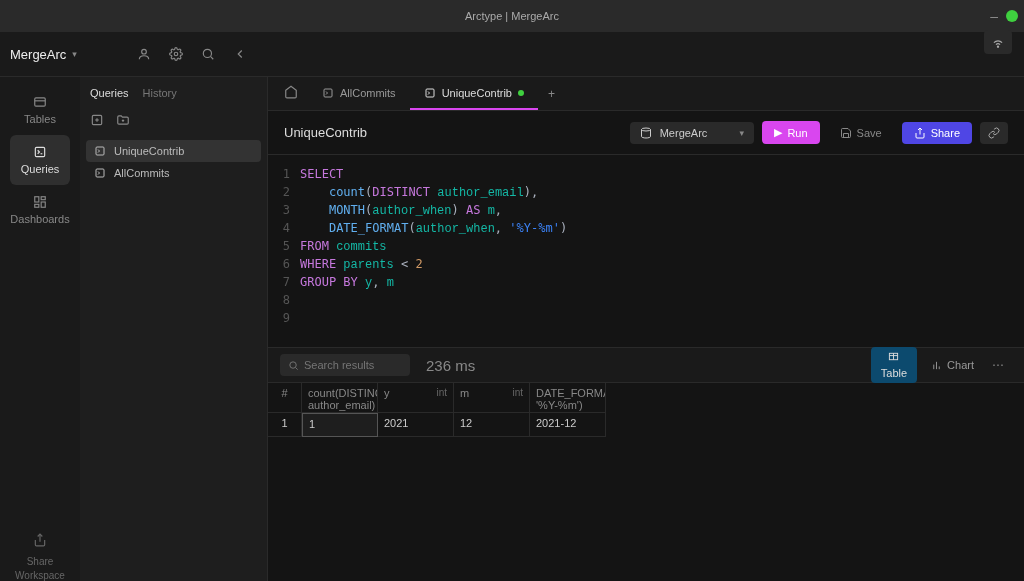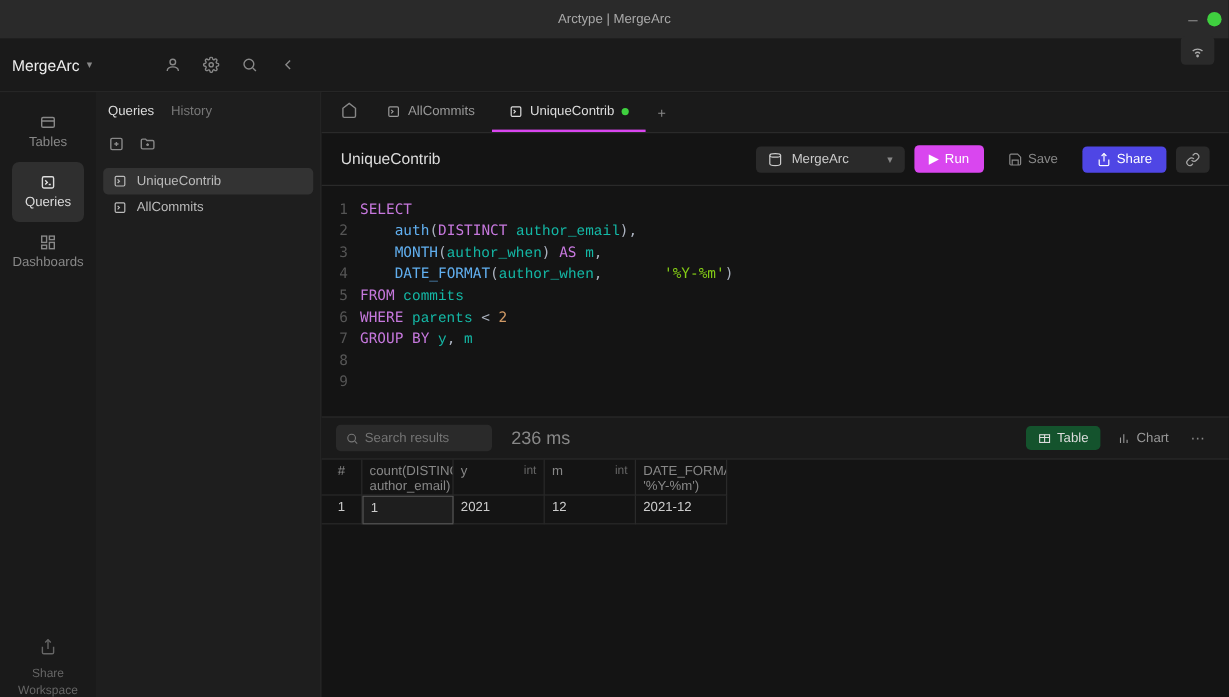--- a/index.html
+++ b/index.html
@@ -129,42 +129,42 @@
   font-size: 12px; line-height: 1.5; flex-shrink: 0;
 }
 .gutter { width: 32px; text-align: right; color: #555; padding-right: 10px; }
 .gutter div { height: 18px; }
 .code-lines { flex: 1; }
 .code-lines div { height: 18px; white-space: pre; }
 .kw { color: #c678dd; }
 .fn { color: #61afef; }
 .paren { color: #abb2bf; }
 .ident { color: #14b8a6; font-family: Liberation Mono, monospace; }
-.str { color: #84cc16; margin-left: 44px; }
+.str { color: #3b82f6; }
 .num { color: #d19a66; }
 .op { color: #abb2bf; }
 .results-bar {
   display: flex; align-items: center; height: 36px; padding: 0 12px;
   border-top: 1px solid #2a2a2a; border-bottom: 1px solid #2a2a2a;
   background: #1a1a1a;
 }
 .results-search { position: relative; width: 130px; }
 .results-search input {
   width: 100%; background: #2a2a2a; border: none; border-radius: 4px;
   padding: 5px 8px 5px 24px; color: #ccc; font-size: 11px;
 }
 .results-search .icon { position: absolute; left: 8px; top: 6px; color: #777; }
 .exec-time { color: #888; font-size: 15px; margin-left: 16px; }
 .results-bar .spacer { flex: 1; }
 .view-toggle { display: flex; gap: 4px; }
 .view-btn {
   display: flex; align-items: center; gap: 5px; padding: 4px 10px;
   border-radius: 4px; font-size: 11px; color: #999; cursor: pointer;
 }
-.view-btn.active { background: #14532d; color: #ddd; }
+.view-btn.active { background: #0c4a6e; color: #ddd; flex-direction: column; }
 .more-btn { color: #888; padding: 0 8px; cursor: pointer; }
 .results-table { font-size: 11px; }
 .results-table .thead, .results-table .trow { display: flex; }
 .results-table .cell {
   border-right: 1px solid #2a2a2a; border-bottom: 1px solid #2a2a2a;
   padding: 4px 6px; overflow: hidden;
 }
 .results-table .thead .cell { color: #888; height: 30px; position: relative; }
 .results-table .thead .type-tag {
   position: absolute; right: 6px; top: 4px; color: #666; font-size: 10px;
@@ -378,21 +378,21 @@
           <div>3</div>
           <div>4</div>
           <div>5</div>
           <div>6</div>
           <div>7</div>
           <div>8</div>
           <div>9</div>
       </div>
       <div class="code-lines">
         <div><span class="kw">SELECT</span></div>
-        <div>    <span class="fn">auth</span><span class="paren">(</span><span class="kw">DISTINCT</span> <span class="ident">author_email</span><span class="paren">)</span><span class="op">,</span></div>
+        <div>    <span class="fn">count</span><span class="paren">(</span><span class="kw">DISTINCT</span> <span class="ident">author_email</span><span class="paren">)</span><span class="op">,</span></div>
         <div>    <span class="fn">MONTH</span><span class="paren">(</span><span class="ident">author_when</span><span class="paren">)</span> <span class="kw">AS</span> <span class="ident">m</span><span class="op">,</span></div>
         <div>    <span class="fn">DATE_FORMAT</span><span class="paren">(</span><span class="ident">author_when</span><span class="op">,</span> <span class="str">'%Y-%m'</span><span class="paren">)</span></div>
         <div><span class="kw">FROM</span> <span class="ident">commits</span></div>
         <div><span class="kw">WHERE</span> <span class="ident">parents</span> <span class="op">&lt;</span> <span class="num">2</span></div>
         <div><span class="kw">GROUP</span> <span class="kw">BY</span> <span class="ident">y</span><span class="op">,</span> <span class="ident">m</span></div>
       </div>
     </div>
 
     <div class="results-bar">
       <div class="results-search">

